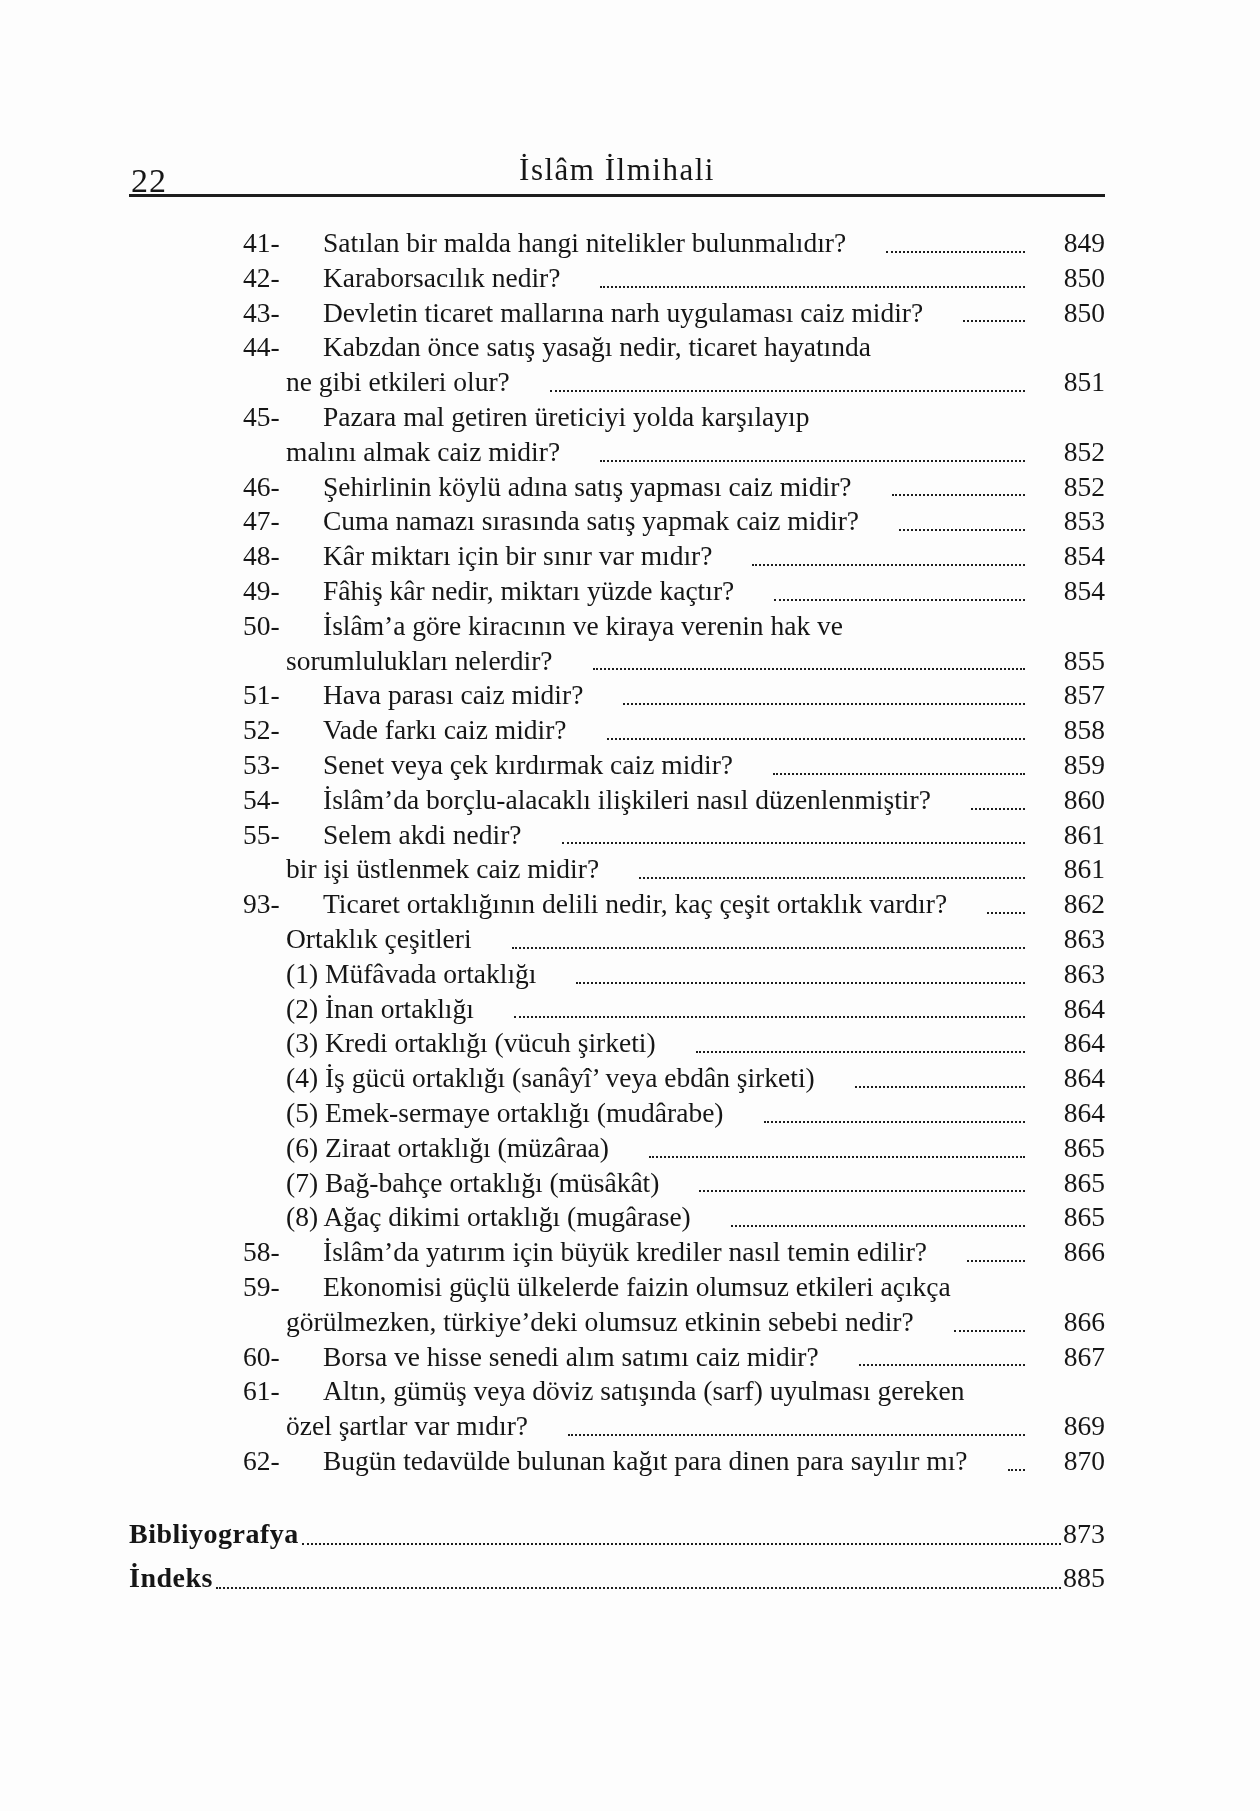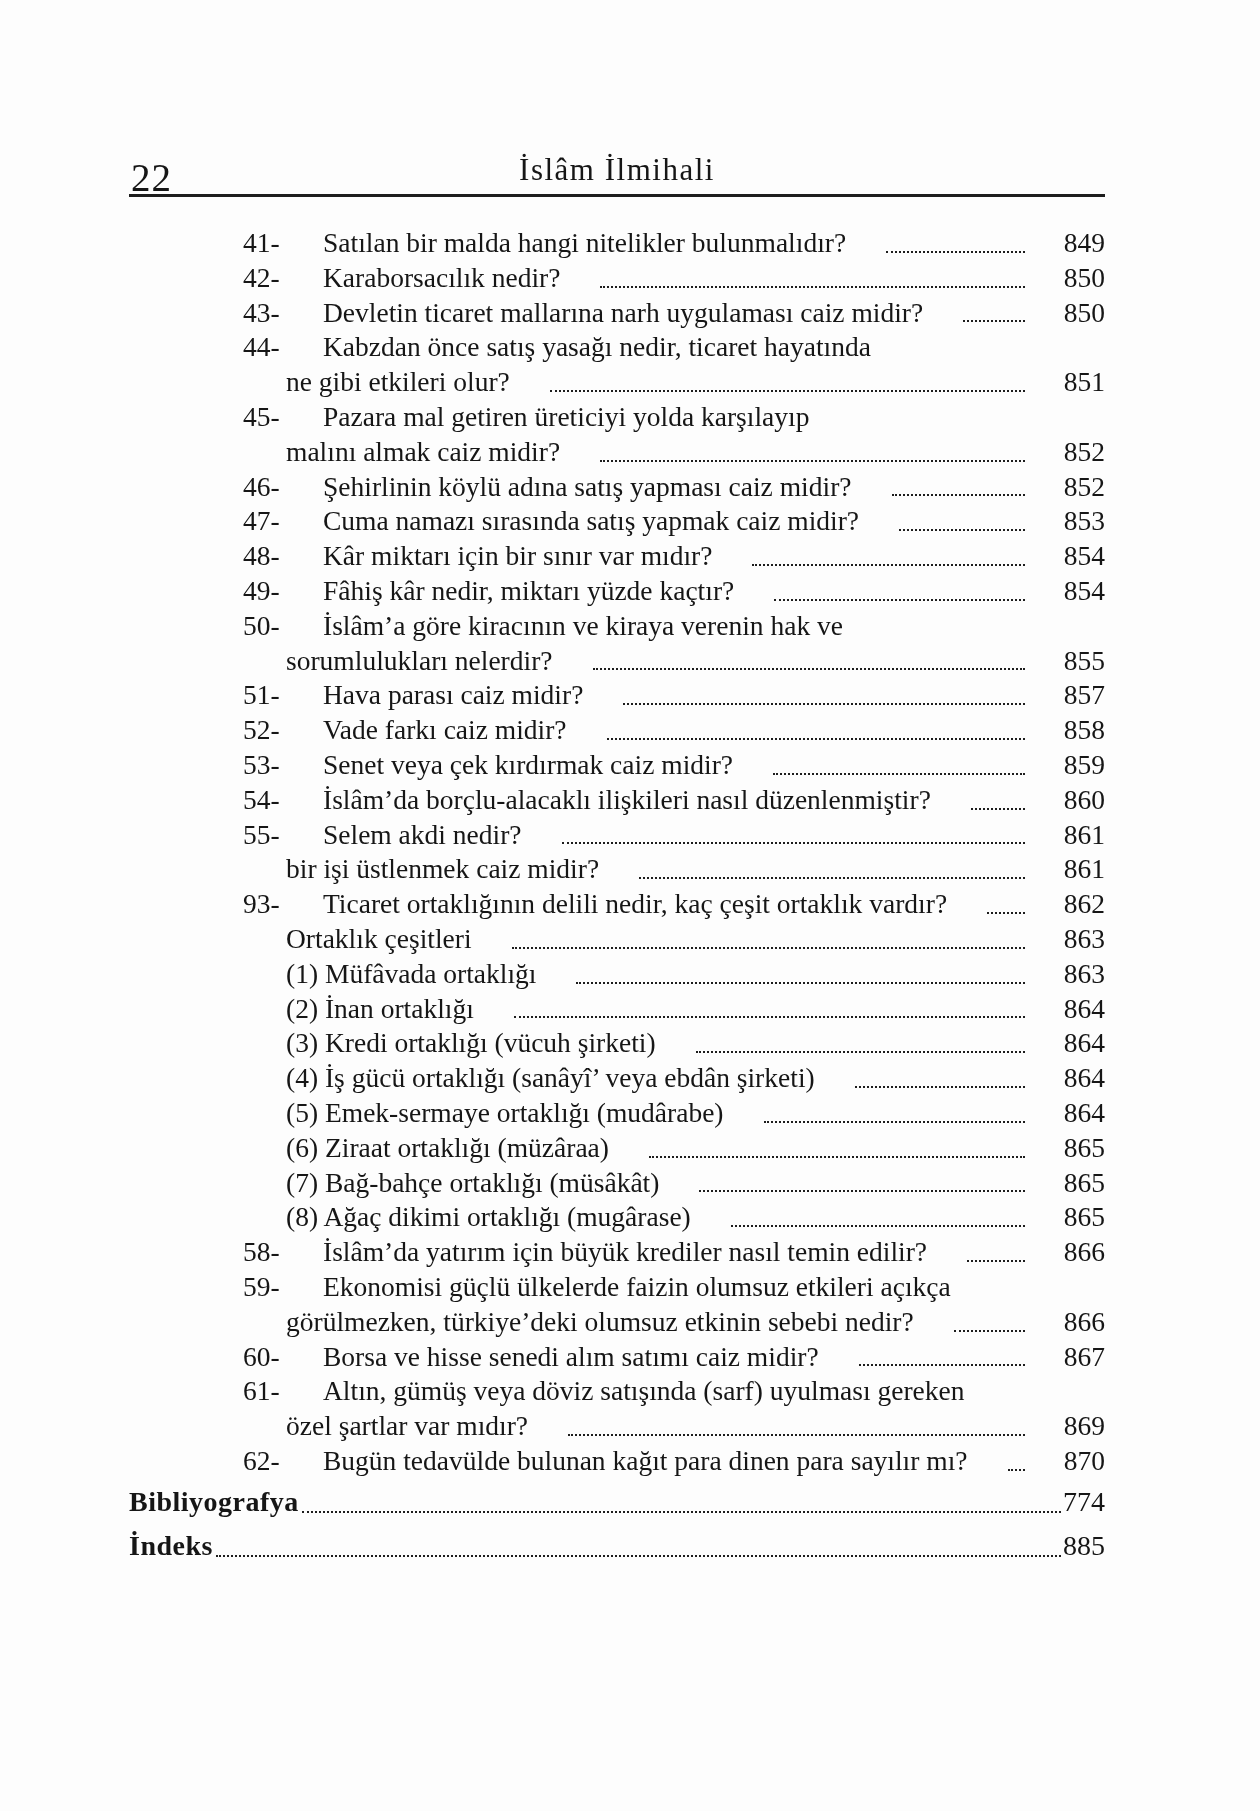--- a/index.html
+++ b/index.html
@@ -23,21 +23,21 @@
     top: 0;
     left: 129px;
     width: 976px; 
     height: 194px;
     border-bottom: 3px solid #1d1d1d;
   }
   .folio {
     position: absolute;
     left: 2px;
     bottom: -6px;
-    font-size: 39px;
+    font-size: 34px;
     letter-spacing: 1px;
   }
   .running-title {
     position: absolute;
     left: 0;
     right: 0;
     bottom: 6px;
     text-align: center;
     font-size: 31px;
     letter-spacing: 1.5px;
@@ -82,21 +82,21 @@
     bottom: 8px;
     border-bottom: 2.6px dotted #1d1d1d;
   }
   .pagenum {
     flex: none;
   }
 
   
   .toc-footer {
     position: absolute;
-    top: 1480px;
+    top: 1512px;
     left: 129px;
     width: 976px;
     font-size: 28px;
   }
   .toc-footer .line {
     display: flex;
     align-items: baseline;
     height: 44px;
     line-height: 44px;
     white-space: nowrap;
@@ -373,21 +373,21 @@
           <span class="leader"></span>
           <span class="pagenum">870</span>
         </div>
       </div>
     </div>
 
   <div class="toc-footer" id="toc-footer">
       <div class="line">
         <span class="flabel">Bibliyografya</span>
         <span class="leader"></span>
-        <span class="pagenum">774</span>
+        <span class="pagenum">873</span>
       </div>
       <div class="line">
         <span class="flabel">İndeks</span>
         <span class="leader"></span>
         <span class="pagenum">885</span>
       </div>
     </div>
 
 </div>
 

